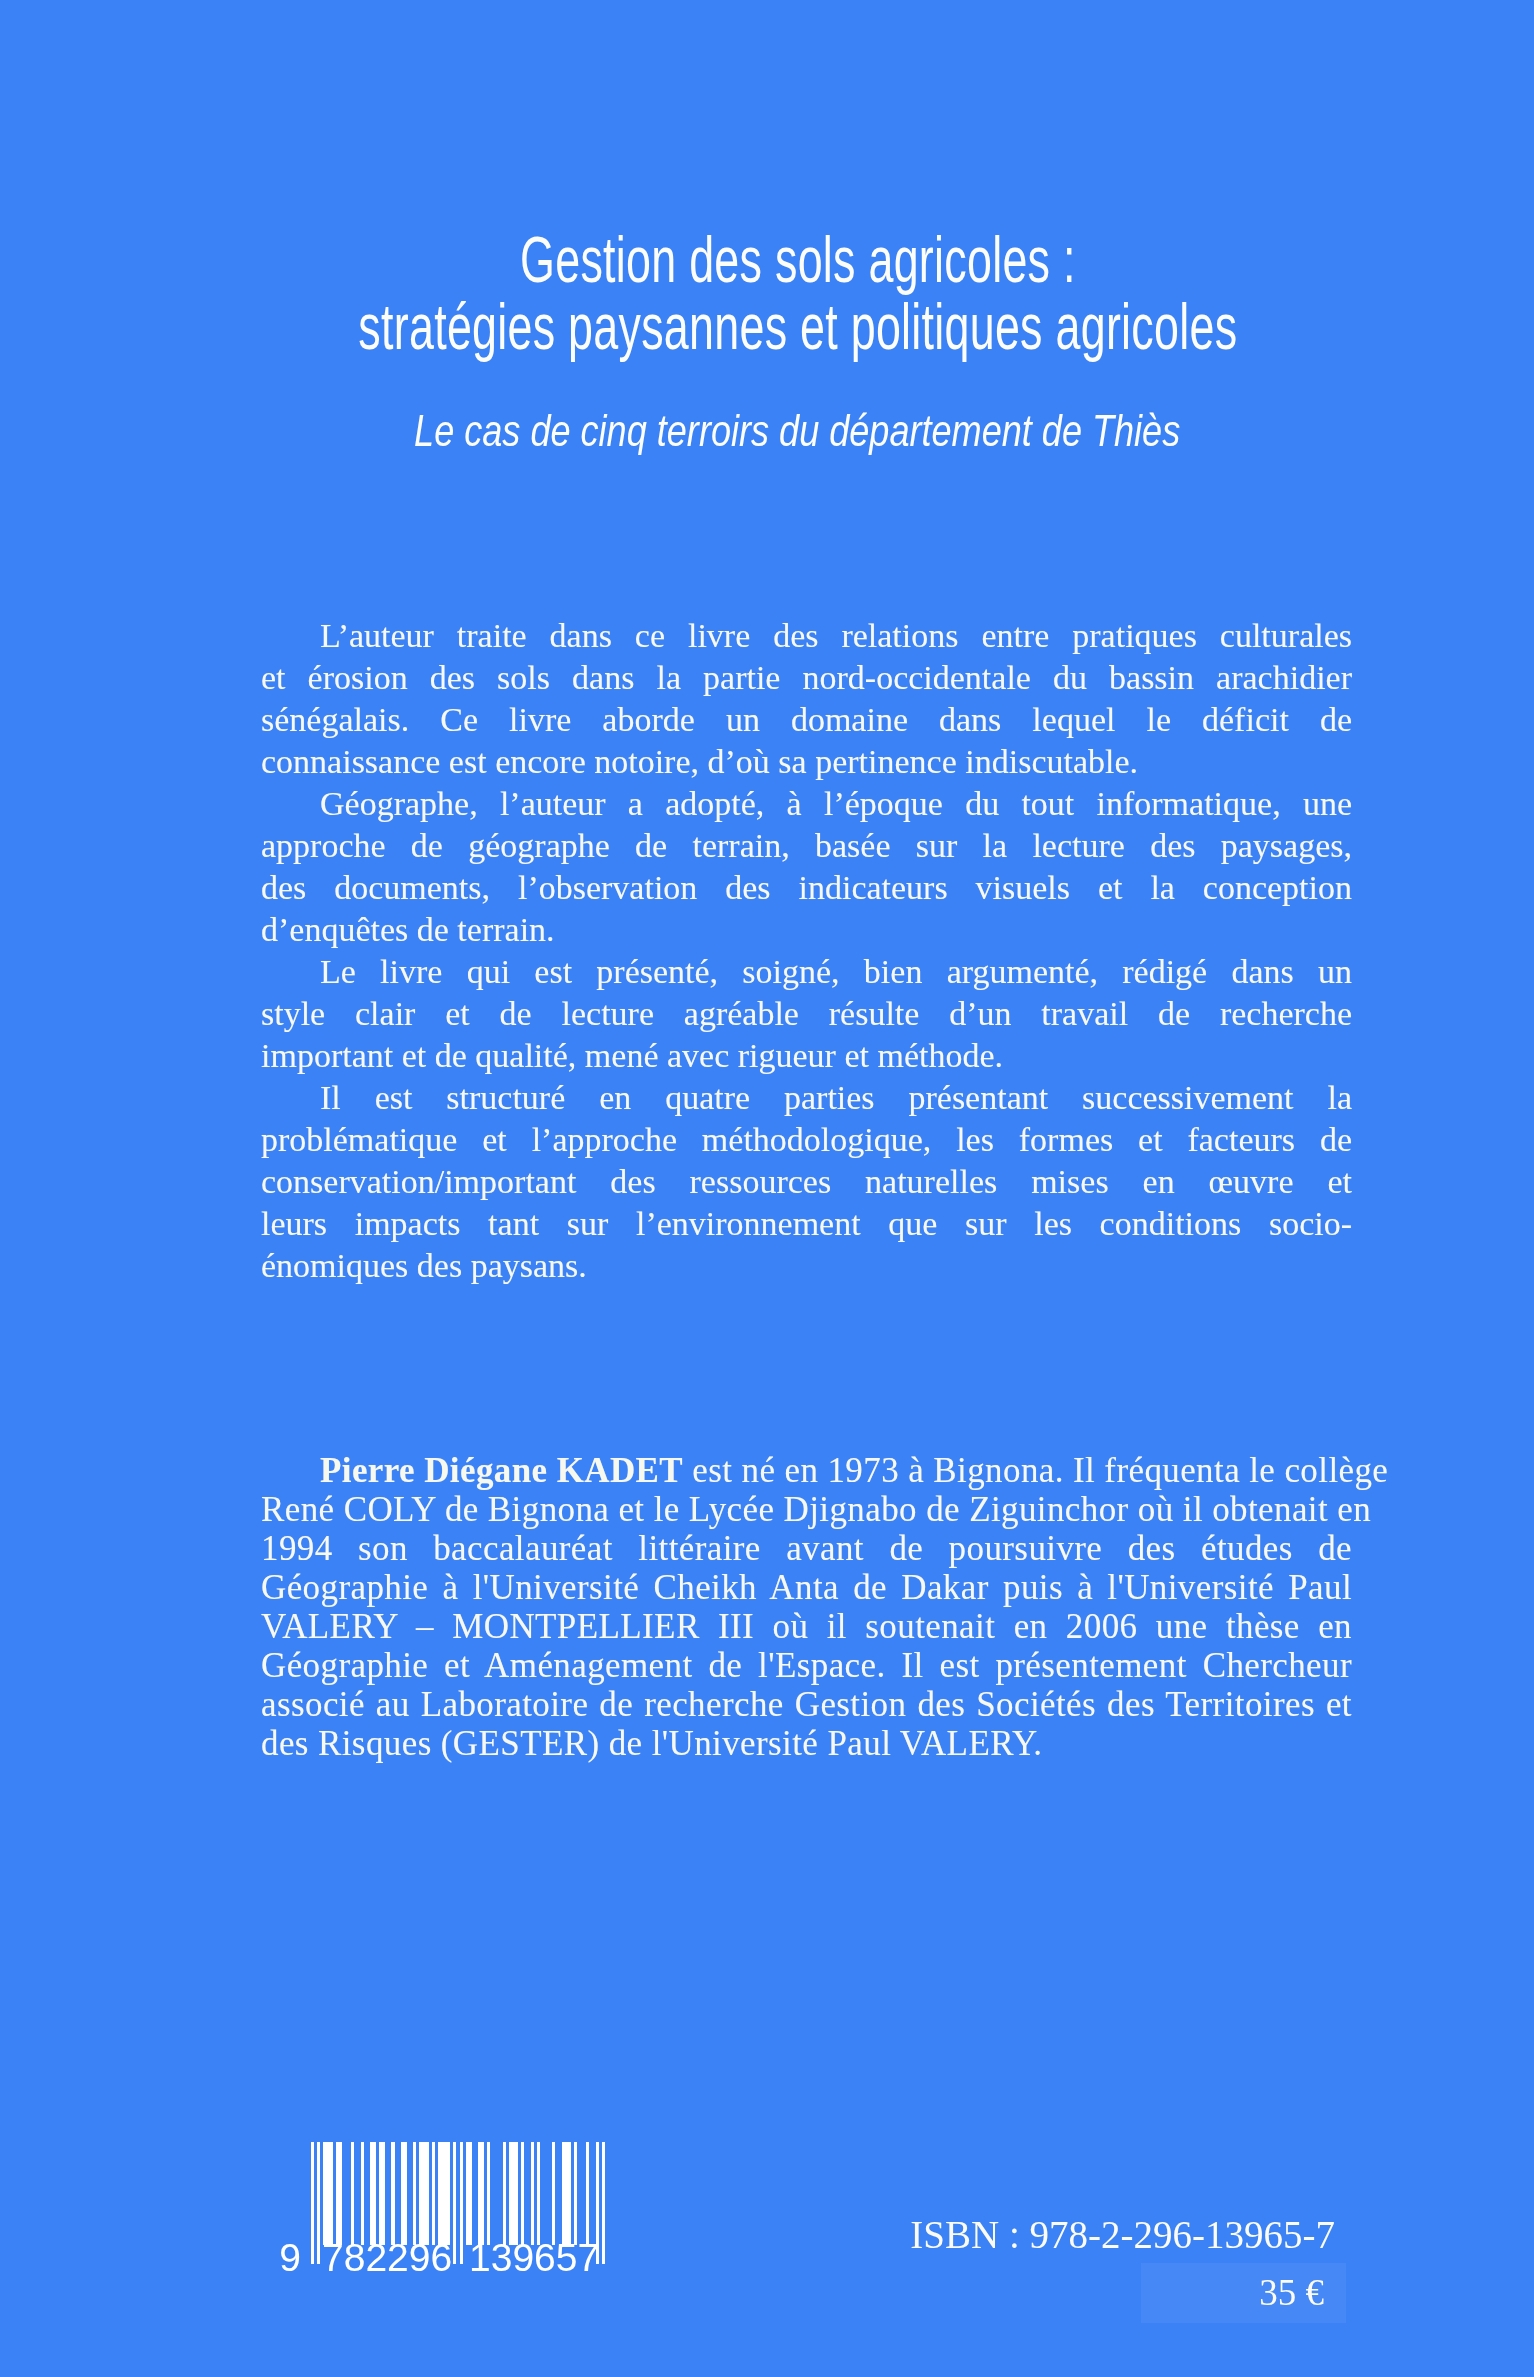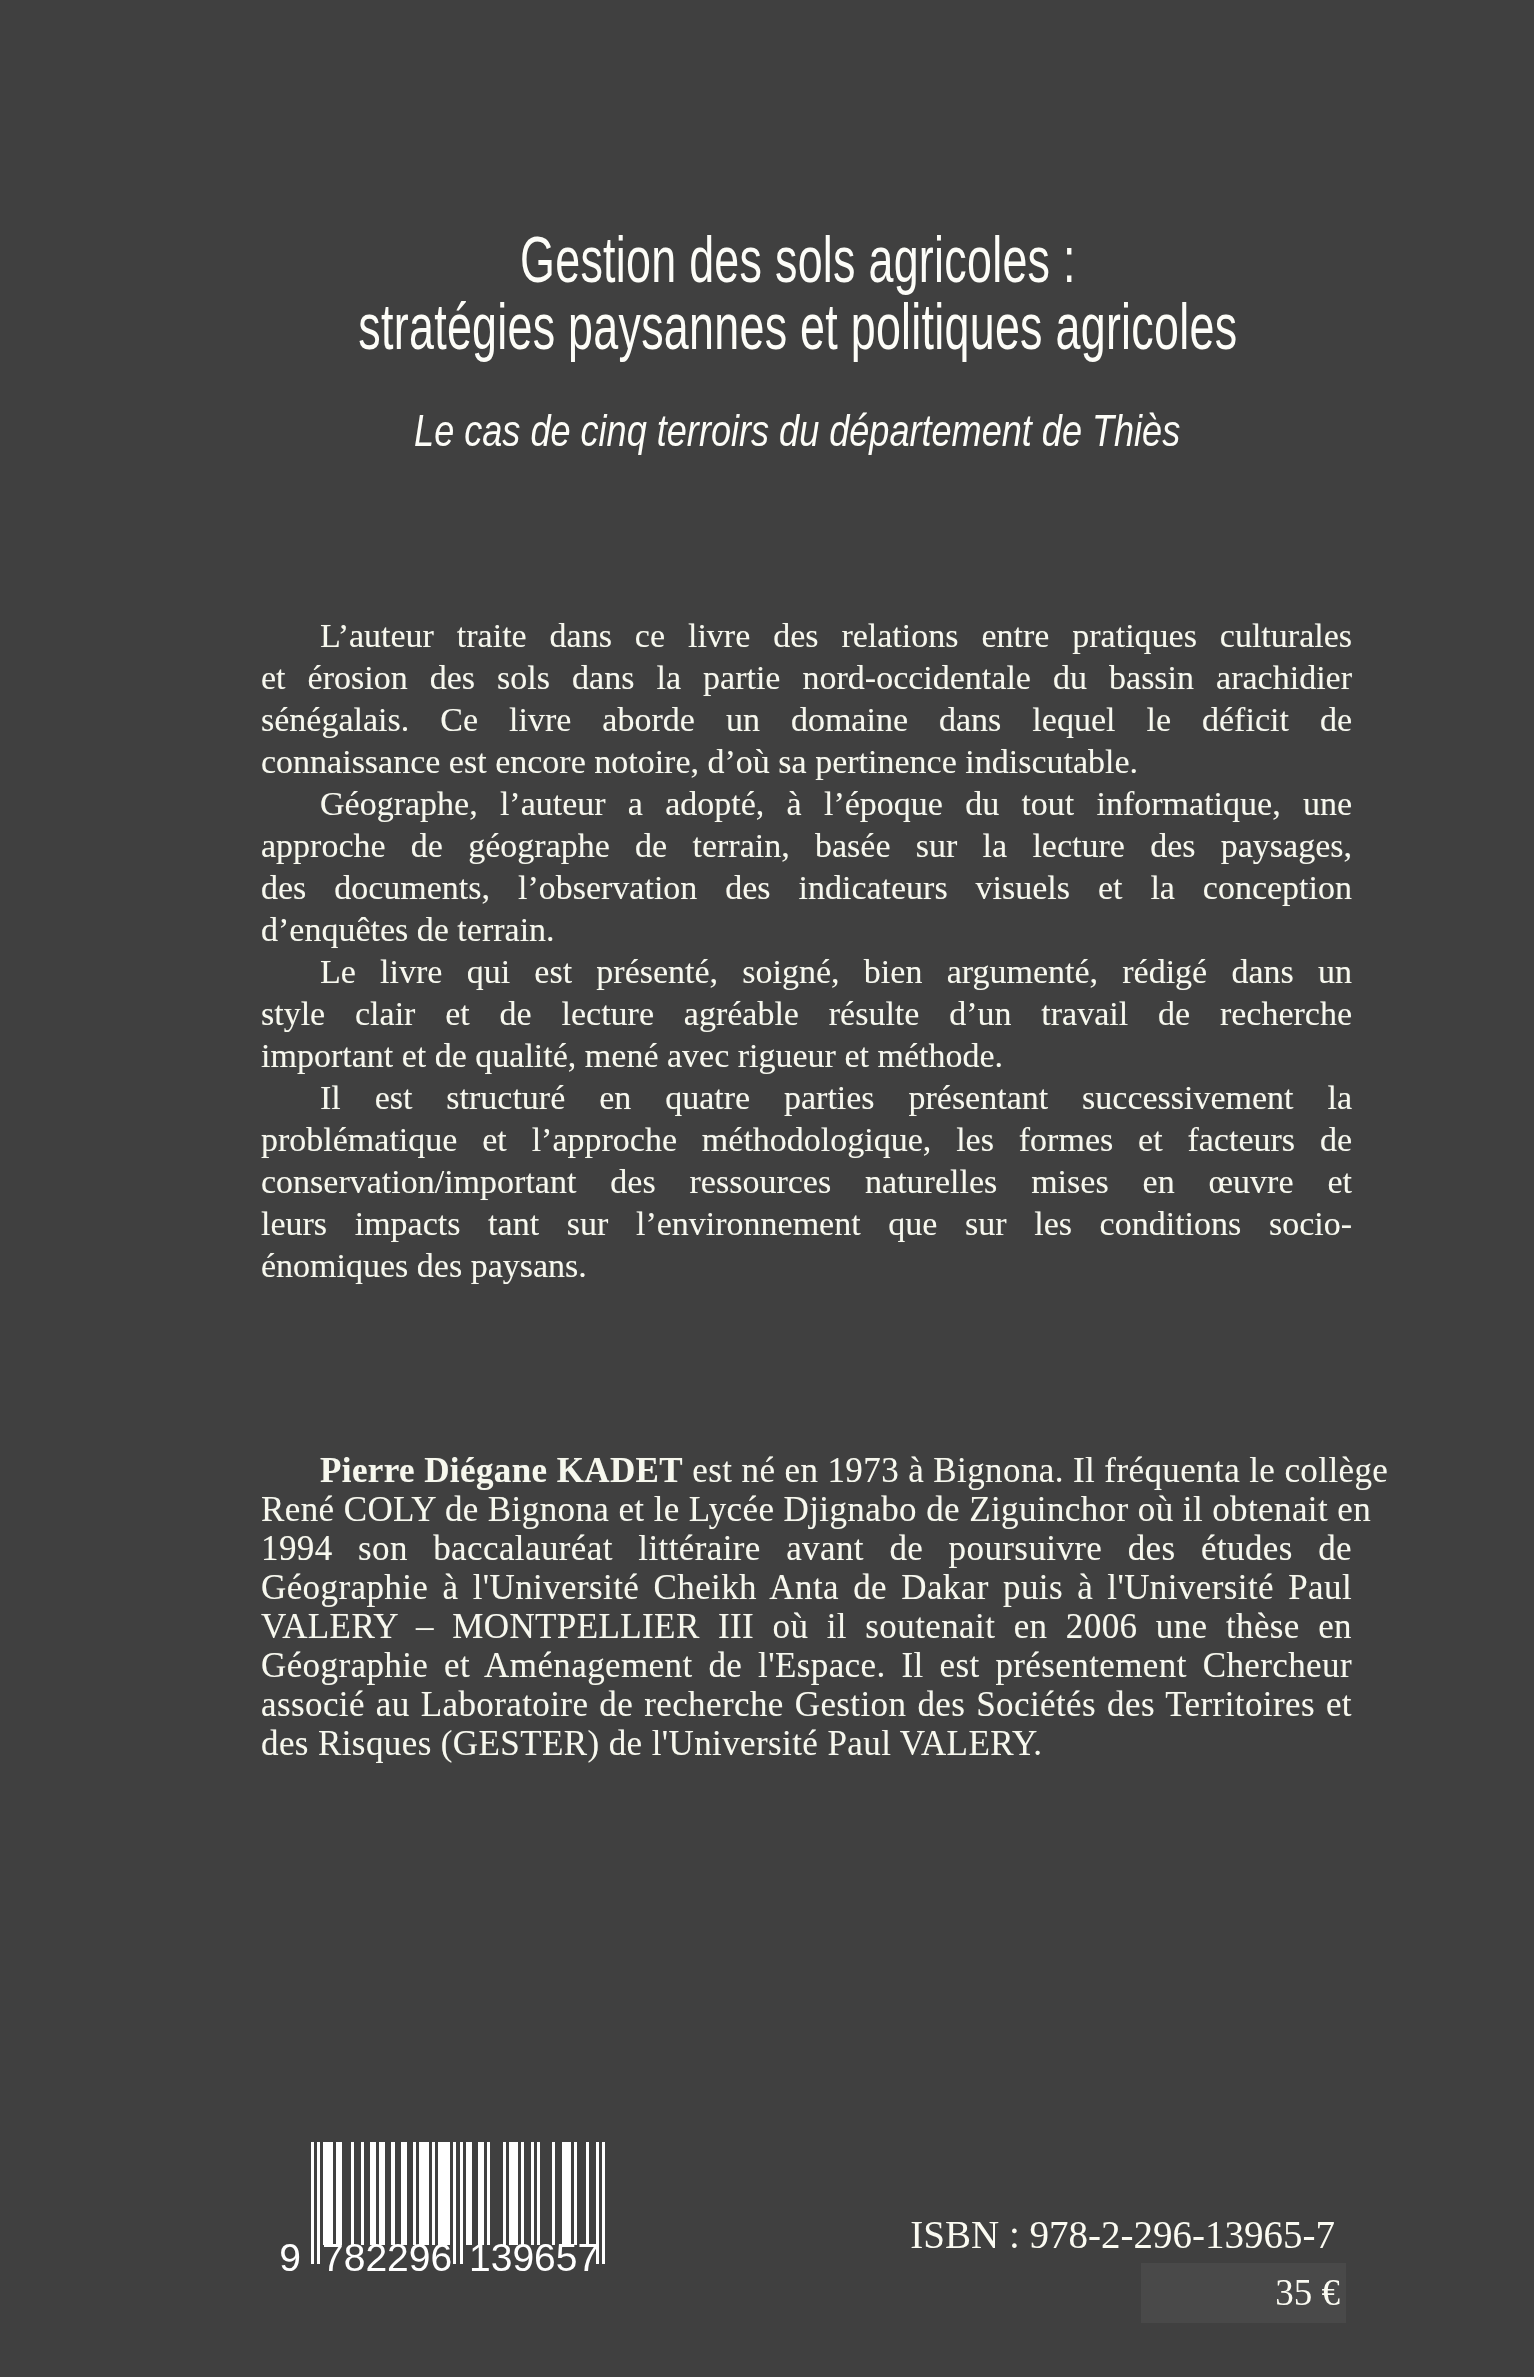--- a/index.html
+++ b/index.html
@@ -1,20 +1,20 @@
 <!DOCTYPE html>
 <html style="font-size:13.4px"><head>
 <meta charset="utf-8">
 <style>
   html,body{margin:0;padding:0;}
   body{background:#426113;}
   .cover{
     position:relative;
     width:1534px;height:2377px;
-    background:#404040;
+    background:#3b82f6;
     overflow:hidden;
     color:#fbfbf2;
   }
   
   .title-block{
     position:absolute;top:227px;left:60px;width:1475px;
     text-align:center;
   }
   .title-line{display:block;height:67px;line-height:67px;white-space:nowrap;}
   .title-line .squeeze{
@@ -88,21 +88,21 @@
   .isbn{
     position:absolute;top:2213px;right:199px;
     font:39px/44px "Liberation Serif", serif;
     color:#fbfbf2;white-space:nowrap;
   }
   .price-glow{
     position:absolute;top:2263px;right:188px;width:205px;height:60px;
     background:rgba(255,255,255,0.05);
   }
   .price{
-    position:absolute;top:2272px;right:194px;
+    position:absolute;top:2272px;right:210px;
     font:37px/42px "Liberation Serif", serif;
     color:#fbfbf2;white-space:nowrap;
   }
 </style>
 </head>
 <body>
 
 <div class="cover">
 
   <div class="title-block">

